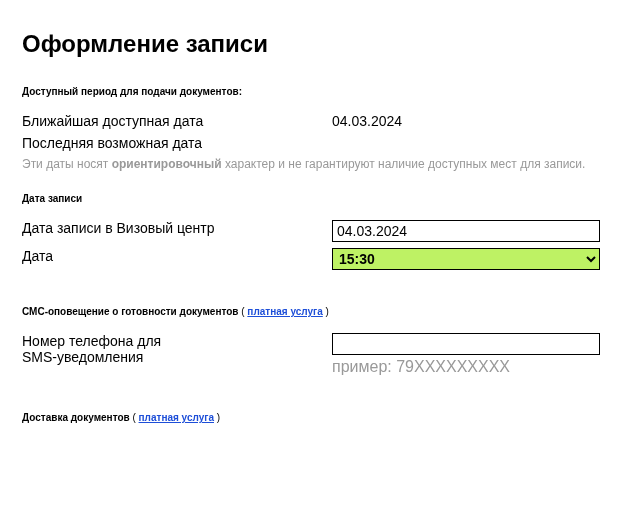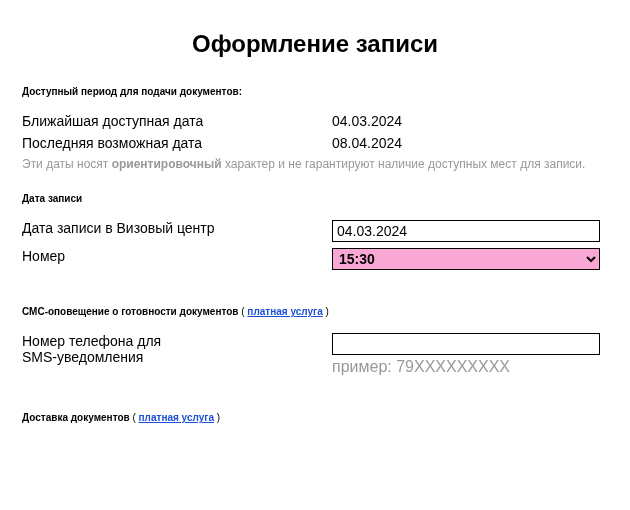--- a/index.html
+++ b/index.html
@@ -8,21 +8,20 @@
       font-size: 14px;
       color: #000;
       background: #fff;
       width: 630px;
       padding: 30px 22px;
     }
     h1 {
       font-size: 24px;
       font-weight: bold;
       margin-bottom: 28px;
-      text-align: center;
     }
     .section-heading {
       font-size: 10px;
       font-weight: bold;
       margin-top: 18px;
       margin-bottom: 16px;
     }
     .row {
       display: flex;
       align-items: flex-start;
@@ -54,21 +53,21 @@
       background: #fff;
     }
     select {
       width: 268px;
       height: 22px;
       border: 1px solid #000;
       font-size: 14px;
       font-family: inherit;
       font-weight: bold;
       padding: 0 2px;
-      background: #f9a8d4;
+      background: #bef264;
     }
     .example {
       font-size: 16px;
       color: #999;
       margin-top: 3px;
     }
     .link {
       color: #1d4ed8;
       text-decoration: underline;
     }
@@ -87,36 +86,35 @@
 <h1>Оформление записи</h1>
 
 <div class="section-heading">Доступный период для подачи документов:</div>
 
 <div class="row">
   <div class="label-col">Ближайшая доступная дата</div>
   <div class="value-col">04.03.2024</div>
 </div>
 <div class="row">
   <div class="label-col">Последняя возможная дата</div>
-  <div class="value-col">08.04.2024</div>
 </div>
 <div class="fine-print">
   <span>Эти даты носят </span><span class="emph">ориентировочный</span><span> характер и не гарантируют наличие доступных мест для записи.</span>
 </div>
 
 <div class="section-heading gap-top">Дата записи</div>
 
 <div class="row">
   <div class="label-col">Дата записи в Визовый центр</div>
   <div class="value-col">
     <input type="text" value="04.03.2024" style="">
   </div>
 </div>
 <div class="row">
-  <div class="label-col">Номер</div>
+  <div class="label-col">Дата</div>
   <div class="value-col">
     <select>
       <option selected="">15:30</option>
     </select>
   </div>
 </div>
 
 <div class="section-heading gap-top-big">
   <span class="composite">СМС-оповещение о готовности документов</span><span class="paren"> ( </span><a href="#" class="link">платная услуга</a><span class="paren"> )</span>
 </div>

